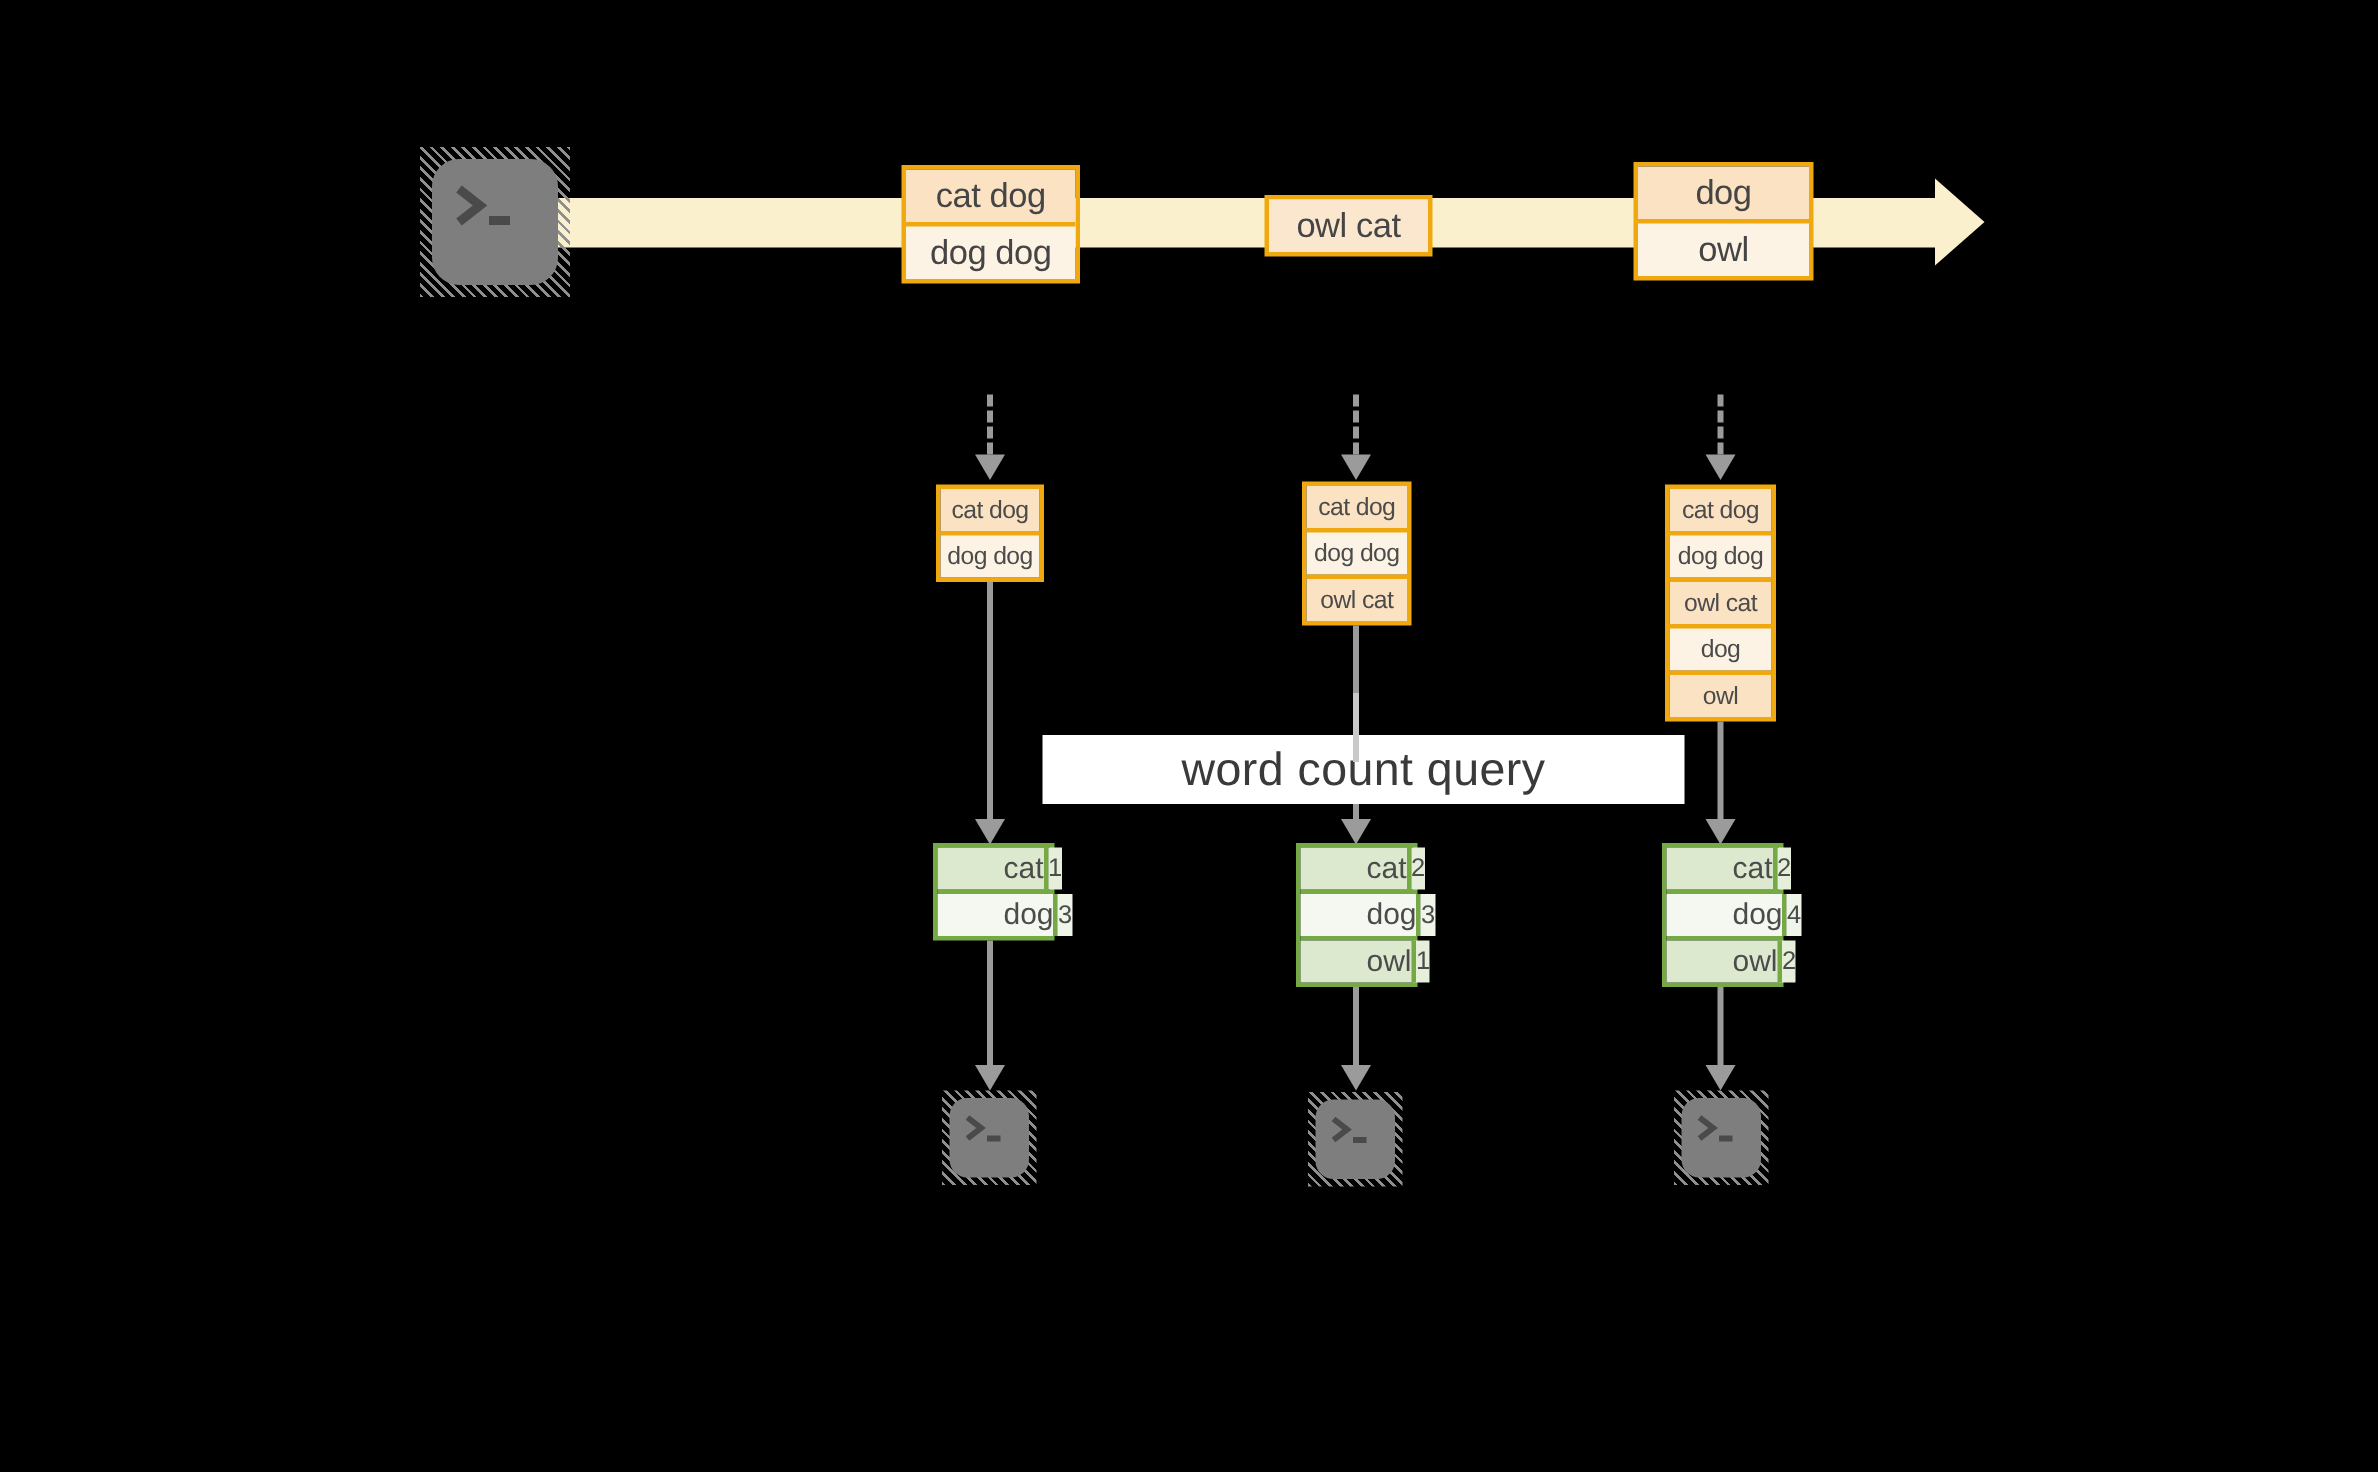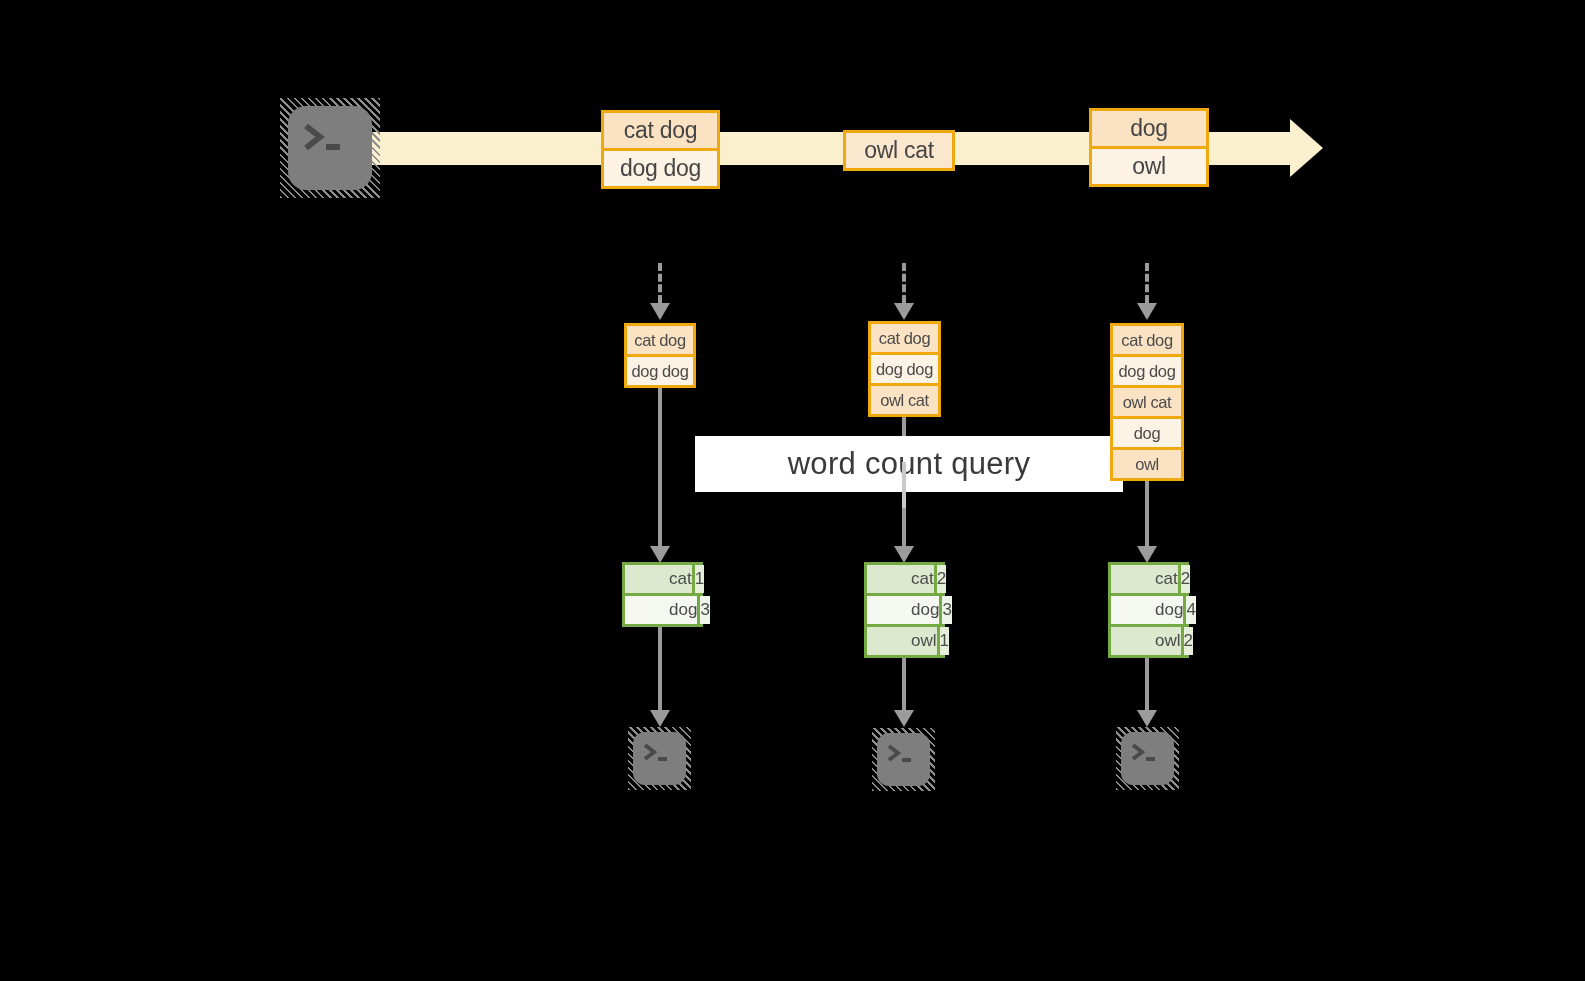--- a/index.html
+++ b/index.html
@@ -36,21 +36,21 @@
   
   .label-band{background:#FFFFFF;z-index:3;display:flex;align-items:center;justify-content:center;}
   .label-text{font-size:31px;color:#3A3A3A;font-weight:300;letter-spacing:0.3px;}
   .band-line-overlay{width:4px;background:#C9C9C9;z-index:4;}
 
   
   .gtable{border:3px solid #74A943;box-sizing:border-box;z-index:2;}
   .grow{display:flex;height:28px;}
   .grow + .grow{border-top:3px solid #74A943;}
   .gword{width:46px;border-right:3px solid #74A943;display:flex;align-items:center;
-         justify-content:center;font-size:17px;color:#4B4B4B;padding-left:44px;}
+         justify-content:center;font-size:20px;color:#4B4B4B;padding-left:44px;}
   .gcount{flex:1;display:flex;align-items:center;justify-content:center;font-size:17px;color:#4B4B4B;}
   .ga .gword{background:#DCE9CF;} .ga .gcount{background:#E6EFDA;}
   .gb .gword{background:#F4F8F0;} .gb .gcount{background:#F0F5E9;}
 
   
   .terminal{z-index:2;}
   .hatch{position:absolute;inset:0;
          background:repeating-linear-gradient(45deg,#8F8F8F 0px,#8F8F8F 1.8px,rgba(0,0,0,0) 1.8px,rgba(0,0,0,0) 5px);}
   .term-body{position:absolute;background:#7E7E7E;}
   .lg .term-body{inset:8px;border-radius:18px;}
@@ -111,21 +111,21 @@
     <div class="state-row fill-a">owl</div>
   </div>
 
   <div class="abs solid-line" style="left:658px;top:388px;height:158px;"></div>
   <div class="abs head-down" style="left:650px;top:546px;"></div>
   <div class="abs solid-line" style="left:902px;top:417px;height:129px;"></div>
   <div class="abs head-down" style="left:894px;top:546px;"></div>
   <div class="abs solid-line" style="left:1145px;top:481px;height:65px;"></div>
   <div class="abs head-down" style="left:1137px;top:546px;"></div>
 
-  <div class="abs label-band" style="left:695px;top:436px;width:428px;height:56px;justify-content:center;">
+  <div class="abs label-band" style="left:695px;top:490px;width:428px;height:46px;justify-content:center;">
     <span class="label-text">word count query</span>
   </div>
   <div class="abs band-line-overlay" style="left:902px;top:462px;height:46px;"></div>
 
   <div class="abs gtable" style="left:622px;top:562px;width:81px;">
     <div class="grow ga">
       <div class="gword">cat</div>
       <div class="gcount">1</div>
     </div>
     <div class="grow gb">

